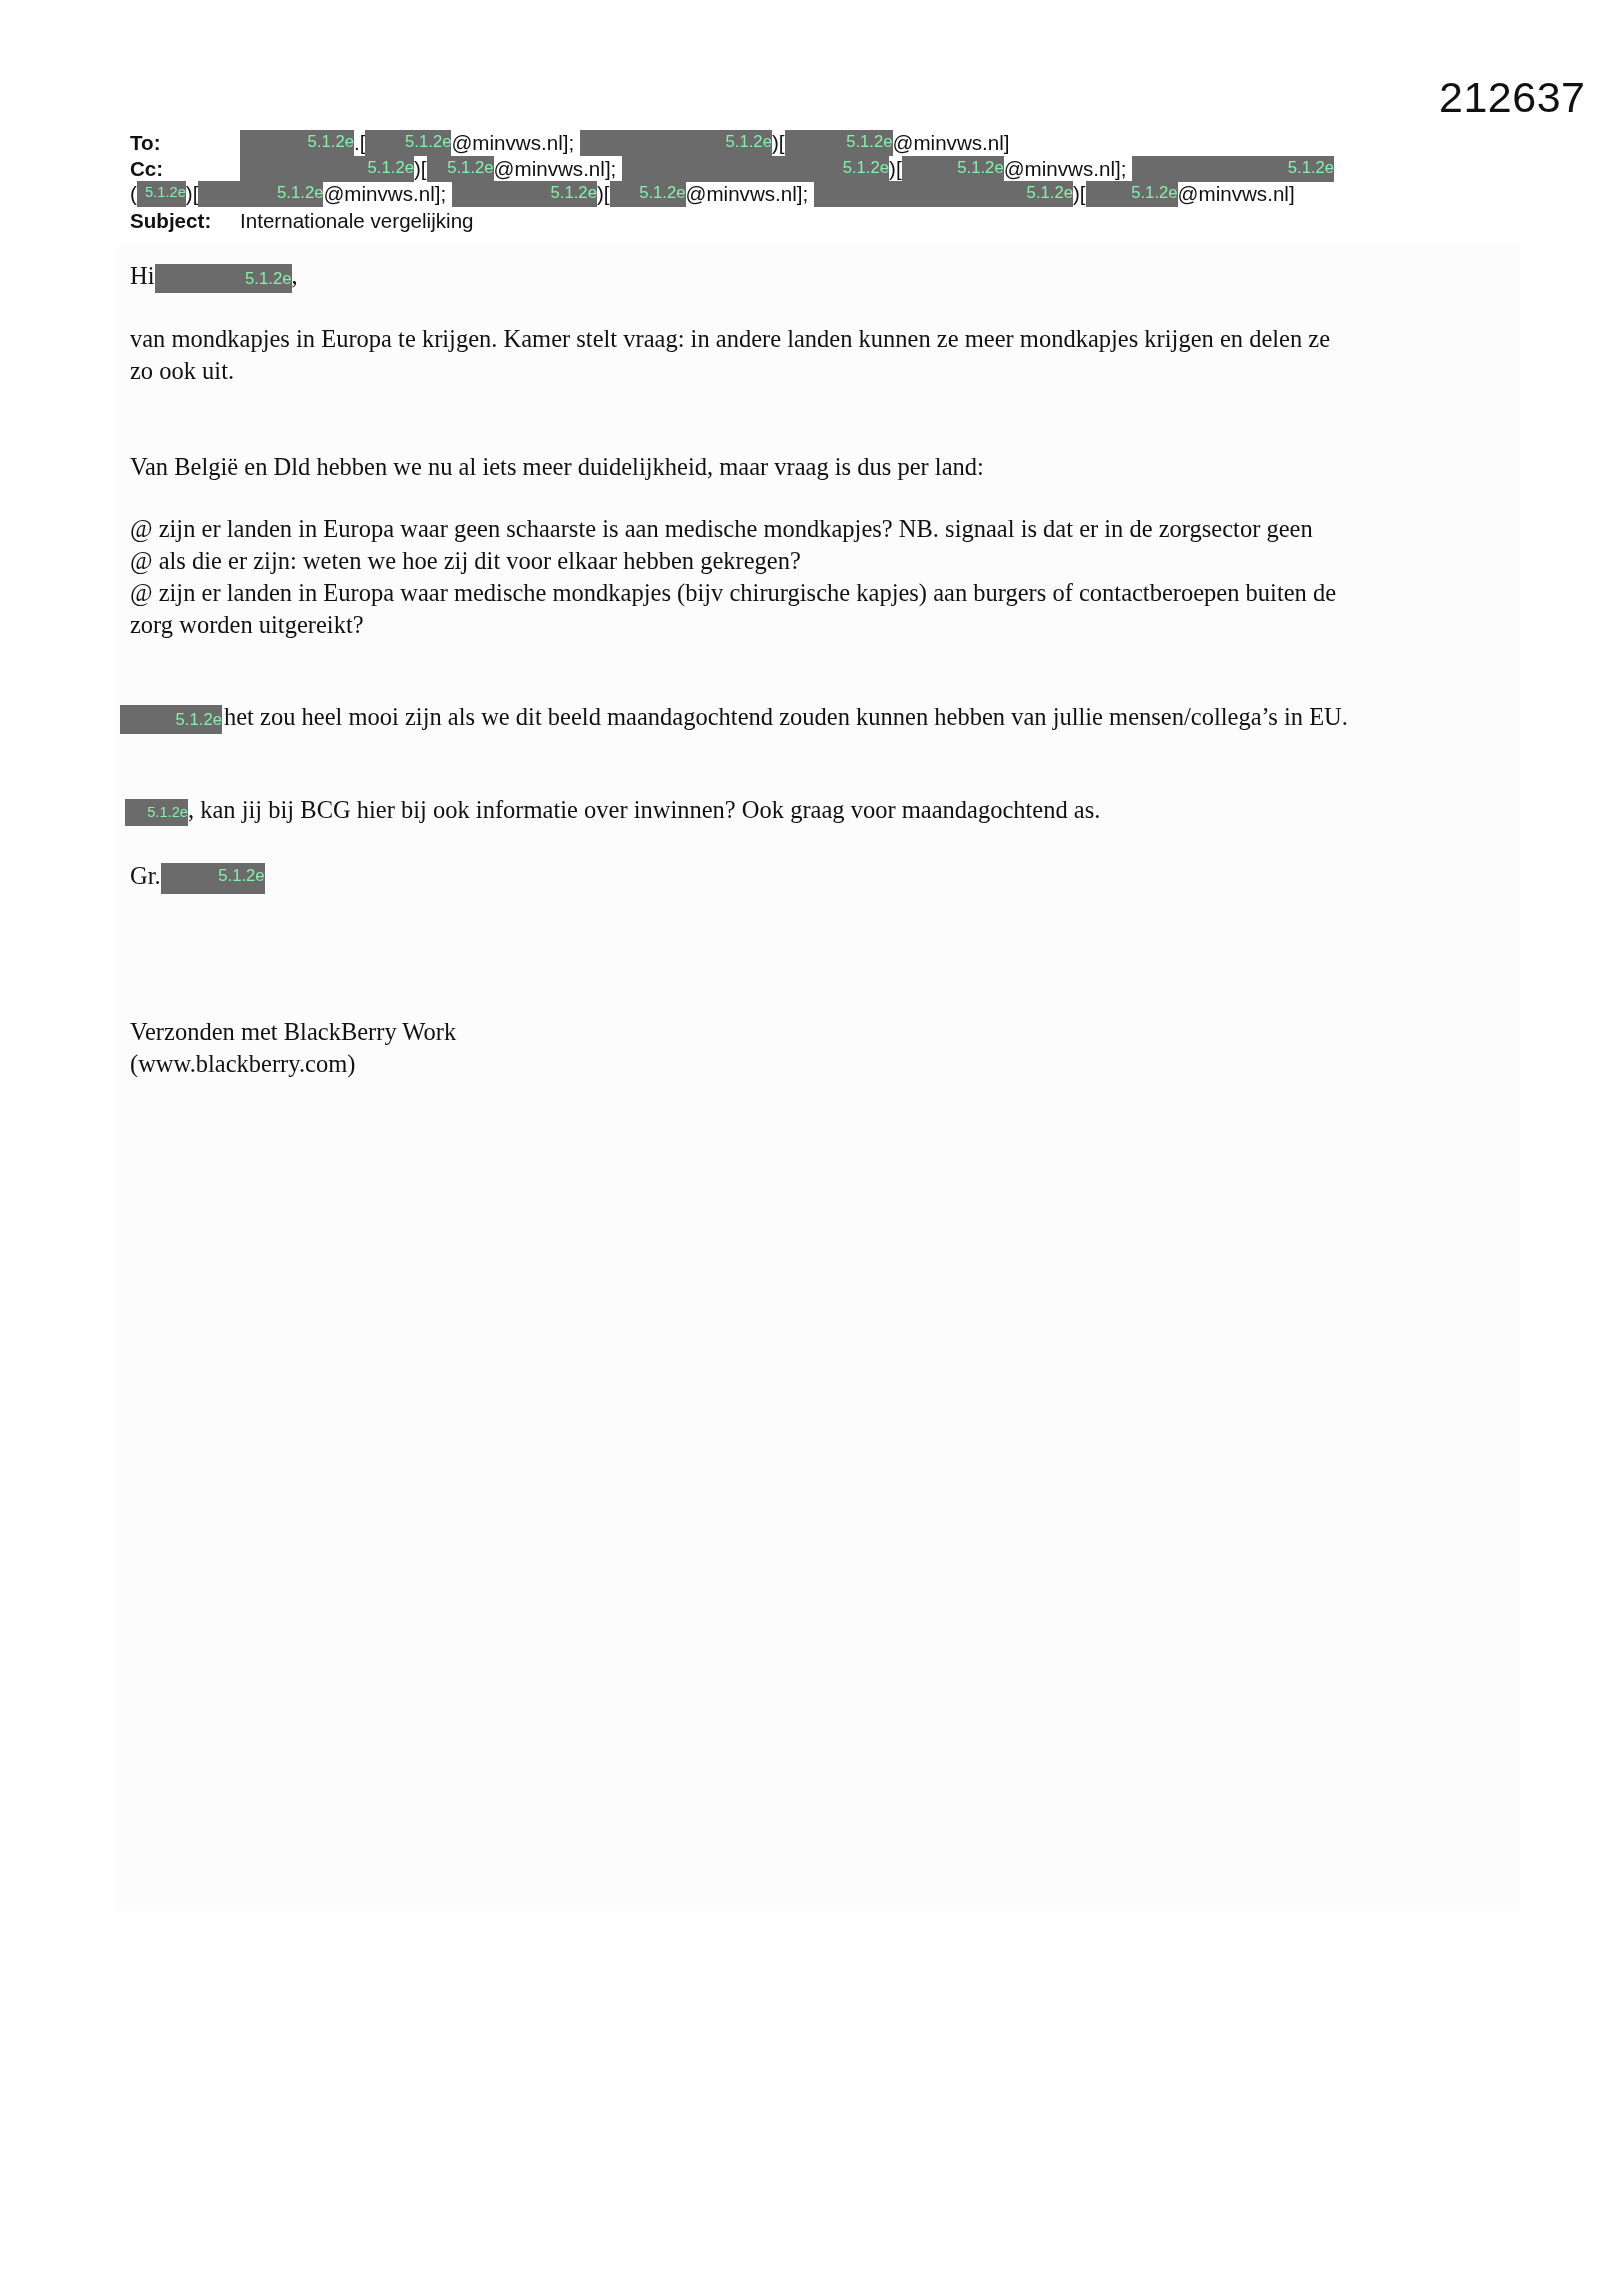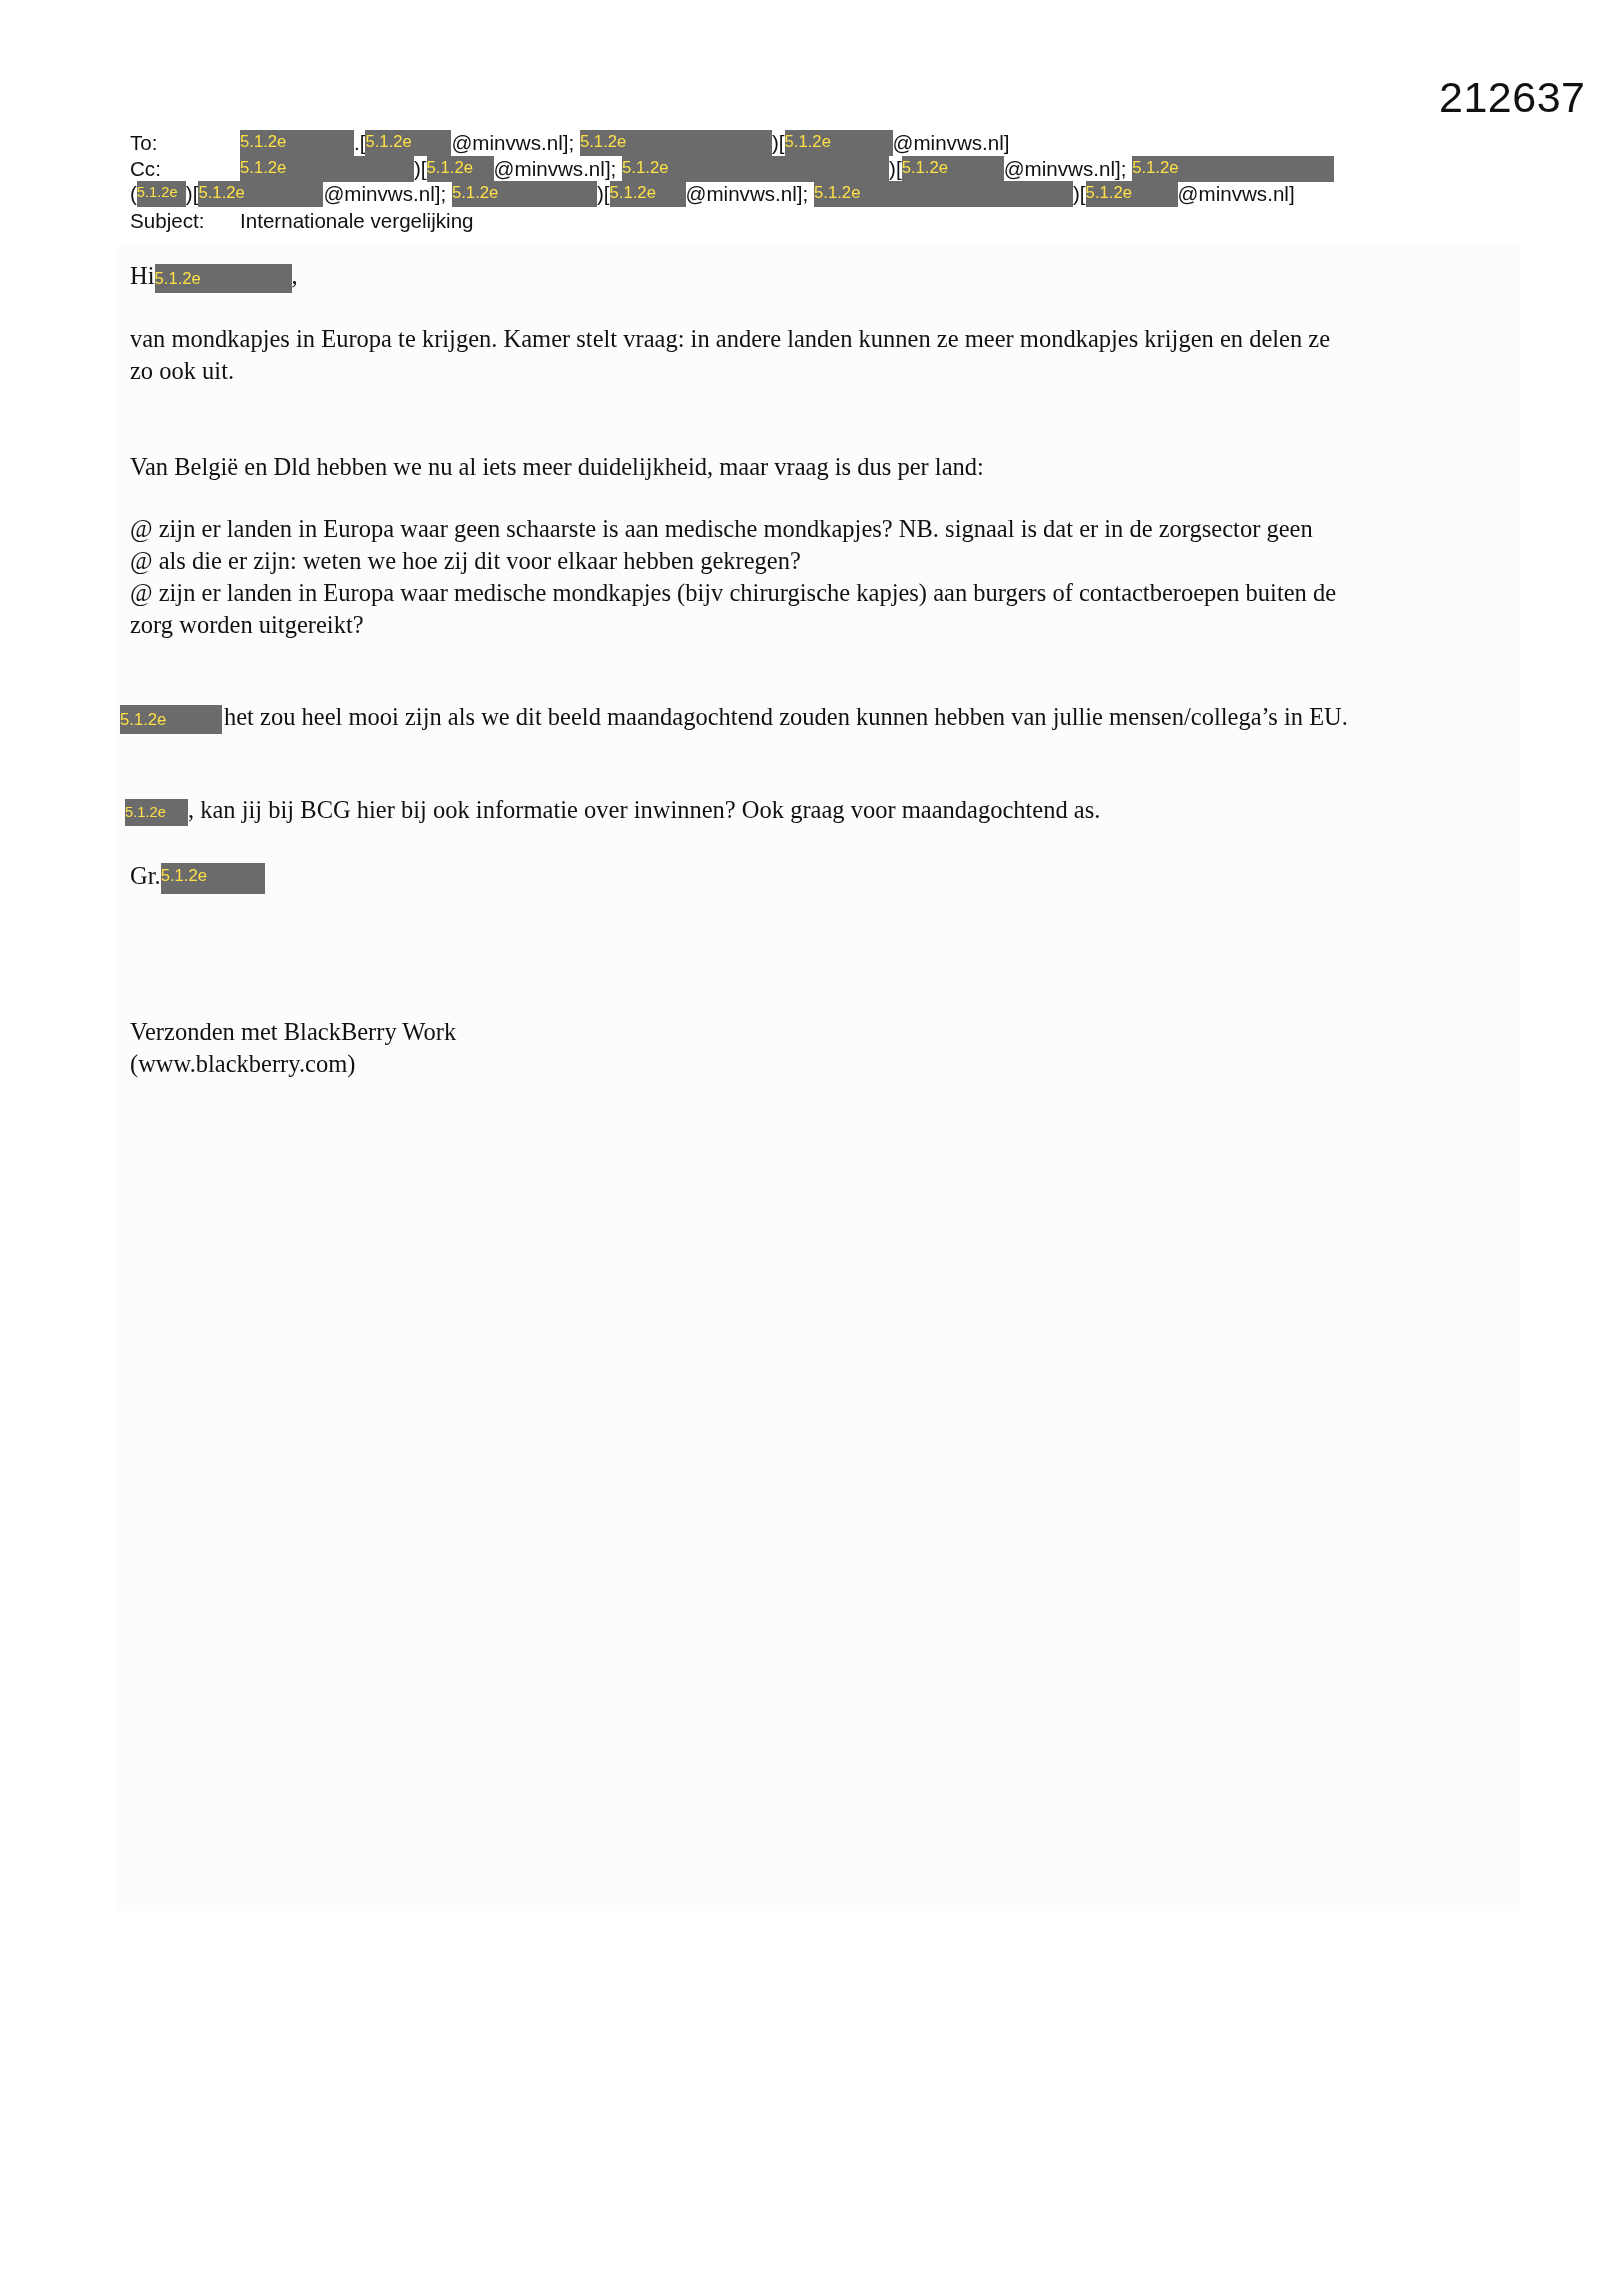--- a/index.html
+++ b/index.html
@@ -1,21 +1,21 @@
 <!DOCTYPE html>
 <html><head>
 <meta charset="utf-8">
 <style>
   html, body { margin:0; padding:0; }
   body { width:1621px; height:2292px; background:#ffffff; position:relative; overflow:hidden; font-family:"Liberation Serif", serif; color:#111; }
   .scan-area { position:absolute; left:116px; top:245px; width:1404px; height:1666px; background:#fcfcfc; }
   .doc-number { position:absolute; left:1439px; top:73px; font-family:"Liberation Sans", sans-serif; font-size:43px; color:#111; letter-spacing:0.5px; }
   .hdr { position:absolute; left:130px; font-family:"Liberation Sans", sans-serif; font-size:20.6px; line-height:25.5px; white-space:nowrap; color:#111; }
-  .hdr .lbl { font-weight:normal; display:inline-block; }
-  .redact { display:inline-block; background:#6b6b6b; color:#fde047; font-family:"Liberation Sans", sans-serif; text-align:left; vertical-align:top; }
+  .hdr .lbl { font-weight:bold; display:inline-block; }
+  .redact { display:inline-block; background:#6b6b6b; color:#86efac; font-family:"Liberation Sans", sans-serif; text-align:right; vertical-align:top; }
   .hdr .redact { height:25.5px; line-height:23.5px; font-size:16.7px; }
   .body-text { position:absolute; left:130px; font-size:24.5px; line-height:32px; color:#111; white-space:nowrap; }
   .body-text .redact { height:29px; line-height:29px; font-size:16.7px; vertical-align:middle; }
 </style>
 </head>
 <body>
 
 <div class="scan-area"></div>
 
 <div class="doc-number">212637</div>

